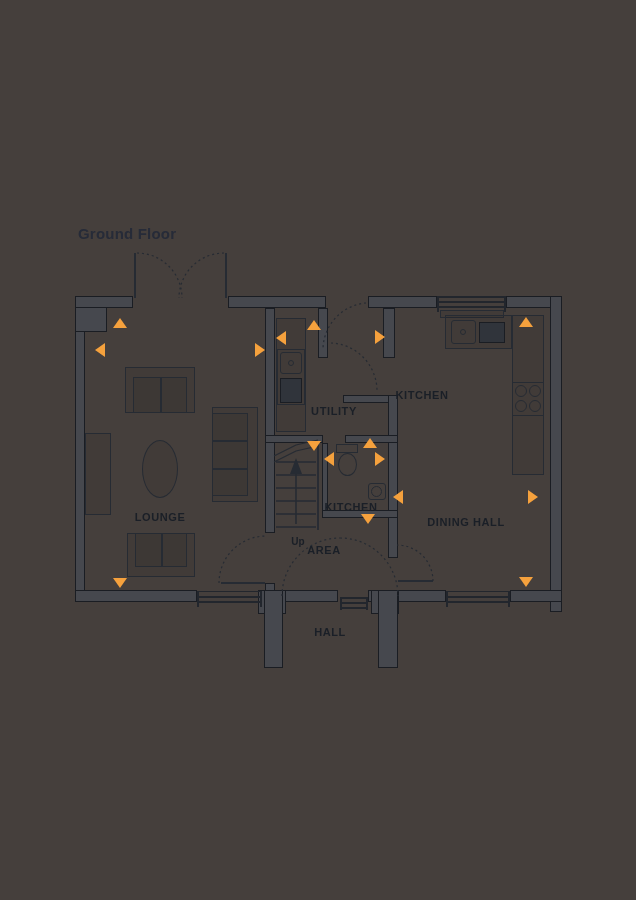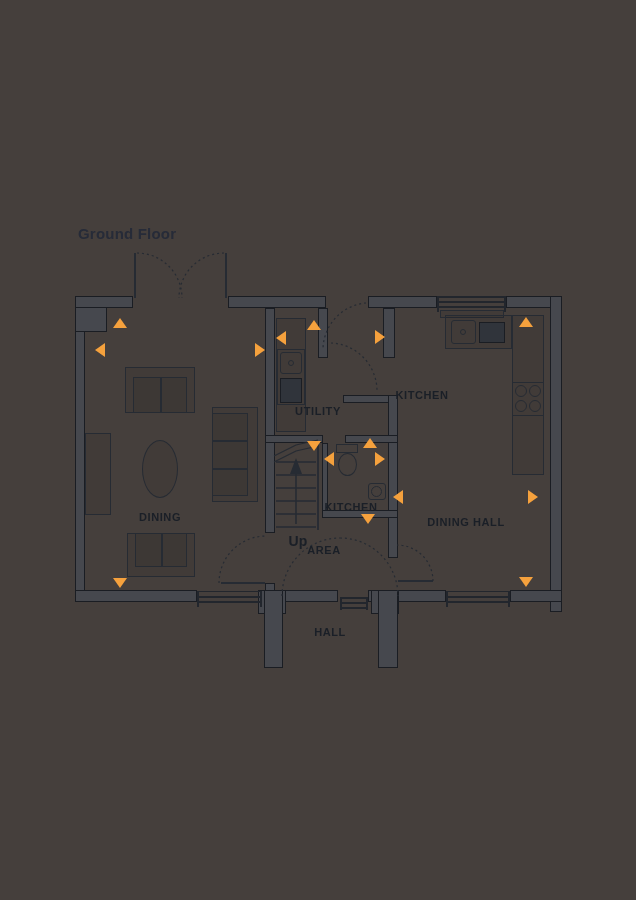--- a/index.html
+++ b/index.html
@@ -4,21 +4,21 @@
 <style>
   html,body{margin:0;padding:0;}
   body{width:636px;height:900px;overflow:hidden;font-family:"Liberation Sans",sans-serif;}
   #stage{position:relative;width:636px;height:900px;background:#453F3C;}
   .wall{position:absolute;background:#46484E;border:1px solid #1A1D23;box-sizing:border-box;}
   .tline{position:absolute;background:#262B33;}
   .outline{position:absolute;border:1.5px solid #262B33;box-sizing:border-box;background:rgba(0,0,0,0.05);}
   .fixture{position:absolute;border:1.5px solid #262B33;box-sizing:border-box;}
   .winH{position:absolute;background:repeating-linear-gradient(to bottom,#22262D 0 1.5px,transparent 1.5px 5.2px);border-left:2px solid #22262D;border-right:2px solid #22262D;box-sizing:border-box;}
   .room-label{position:absolute;transform:translate(-50%,-50%);font-size:11px;font-weight:bold;letter-spacing:0.6px;color:#1A1F27;white-space:nowrap;}
-  .small-label{position:absolute;transform:translate(-50%,-50%);font-size:14px;font-weight:bold;color:#1A1F27;white-space:nowrap;letter-spacing:0.2px;}
+  .small-label{position:absolute;transform:translate(-50%,-50%);font-size:10px;font-weight:bold;color:#1A1F27;white-space:nowrap;letter-spacing:0.2px;}
   #floor-title{position:absolute;left:78px;top:225px;font-size:15px;font-weight:bold;color:#262B38;letter-spacing:0.2px;}
   .marker{position:absolute;width:0;height:0;}
   .marker.up{border-left:7px solid transparent;border-right:7px solid transparent;border-bottom:10px solid #F5A13D;}
   .marker.down{border-left:7px solid transparent;border-right:7px solid transparent;border-top:10px solid #F5A13D;}
   .marker.left{border-top:7px solid transparent;border-bottom:7px solid transparent;border-right:10px solid #F5A13D;}
   .marker.right{border-top:7px solid transparent;border-bottom:7px solid transparent;border-left:10px solid #F5A13D;}
   svg.overlay{position:absolute;left:0;top:0;pointer-events:none;}
   .dot{position:absolute;border:1.2px solid #262B33;border-radius:50%;box-sizing:border-box;}
   .darkfill{position:absolute;background:#30343B;border:1px solid #1A1D23;box-sizing:border-box;}
 </style>
@@ -122,22 +122,22 @@
 
     <path d="M276,462 H316 M276,475 H316 M276,488 H316 M276,501 H316 M276,514 H316 M276,527 H316" stroke="#262B33" stroke-width="1.4" fill="none"></path>
     <path d="M318,443 V530" stroke="#262B33" stroke-width="1.8" fill="none"></path>
 
     <path d="M274,462 L296,451 L318,446 M274,456 L296,445 L318,440" stroke="#262B33" stroke-width="1.2" fill="none"></path>
 
     <path d="M296,524 V472" stroke="#262B33" stroke-width="1.6" fill="none"></path>
     <polygon points="290,474 302,474 296,458" fill="#262B33"></polygon>
   </svg>
 
-  <span class="room-label" style="left:160px;top:517px;">DINING</span>
-  <span class="room-label" style="left:318px;top:411px;">UTILITY</span>
+  <span class="room-label" style="left:160px;top:517px;">LOUNGE</span>
+  <span class="room-label" style="left:334px;top:411px;">UTILITY</span>
   <span class="room-label" style="left:422px;top:395px;">KITCHEN</span>
   <span class="room-label" style="left:351px;top:507px;">KITCHEN</span>
   <span class="room-label" style="left:324px;top:550px;">AREA</span>
   <span class="room-label" style="left:466px;top:522px;">DINING HALL</span>
   <span class="room-label" style="left:330px;top:632px;">HALL</span>
   <span class="small-label" style="left:298px;top:541px;">Up</span>
 
   <div id="markers">
       <div class="marker up" style="left: 113px; top: 318px;"></div>
       <div class="marker left" style="left: 95px; top: 343px;"></div>

